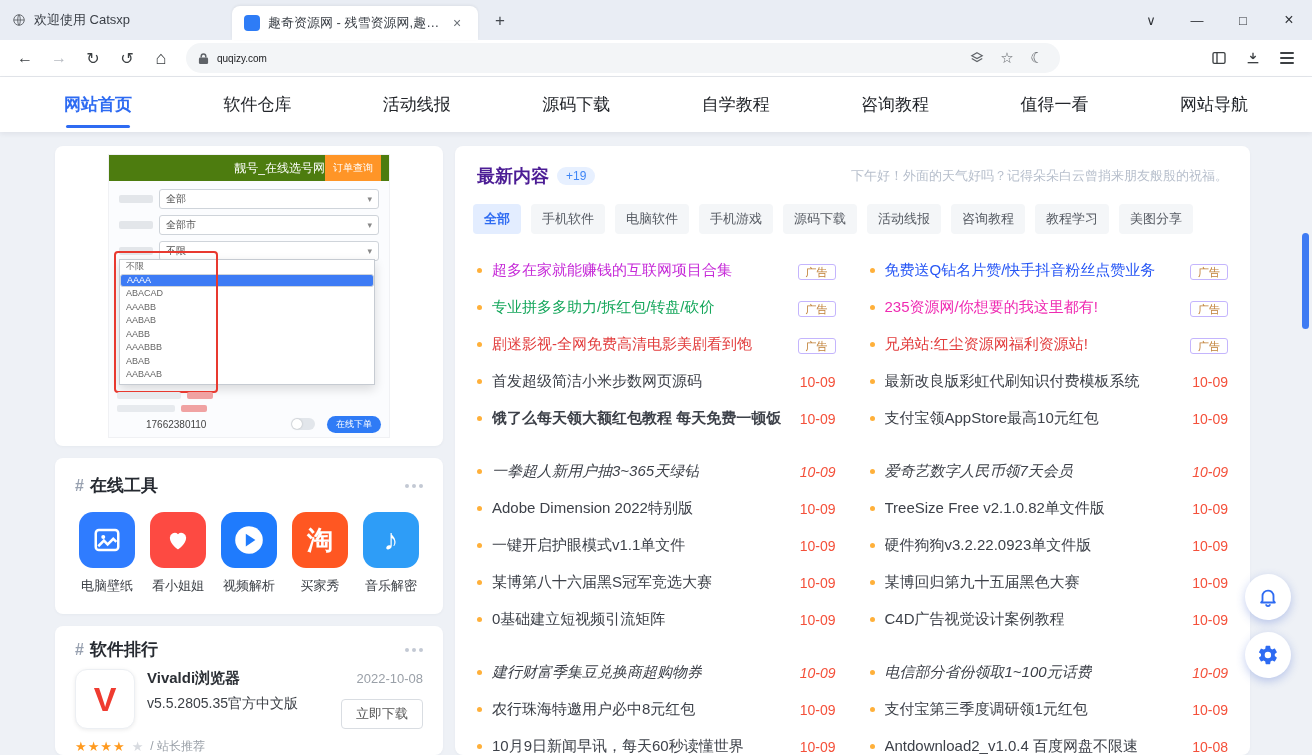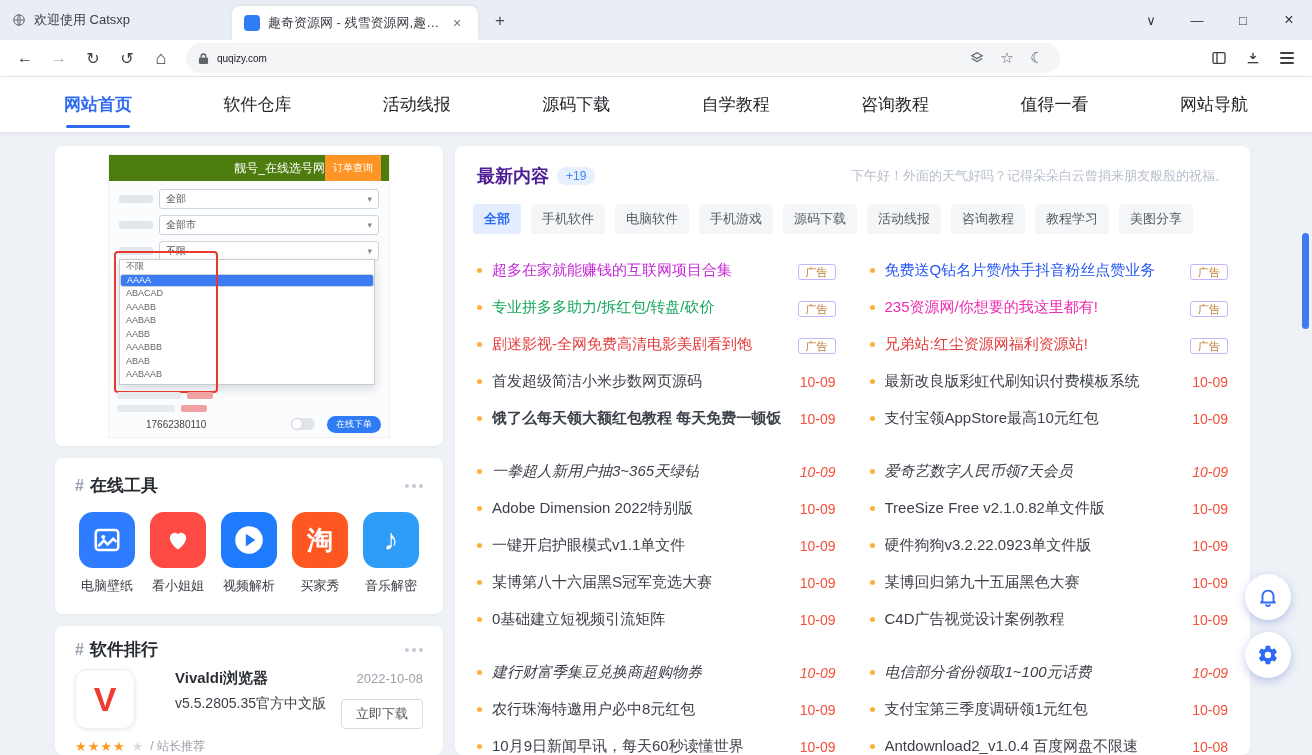--- a/index.html
+++ b/index.html
@@ -78,21 +78,21 @@
   .tools-row { display:flex; justify-content:space-between; margin-top:15px; }
   .tool { width:64px; text-align:center; cursor:pointer; }
   .tool-icon { width:56px; height:56px; border-radius:14px; margin:0 auto; display:grid; place-items:center; }
   .tool-icon .glyph { color:#fff; font-size:26px; font-weight:700; }
   .tool-label { margin-top:9px; font-size:13px; color:#3b3f45; }
 
   .rank-card { flex:1; padding:12px 20px; overflow:hidden; }
   .rank-item { display:flex; gap:12px; margin-top:8px; position:relative; }
   .rank-logo { width:60px; height:60px; border-radius:12px; border:1px solid #eceff3; box-shadow:0 1px 4px rgba(0,0,0,.08); display:grid; place-items:center; flex:none; background:#fff; }
   .vletter { color:#ef3b30; font-size:34px; font-weight:700; }
-  .rank-info { flex:1; min-width:0; padding-right:86px;margin-left:28px; }
+  .rank-info { flex:1; min-width:0; padding-right:86px; }
   .rank-line1 { display:flex; align-items:center; }
   .rank-name { font-size:15px; font-weight:700; color:#2b2f35; }
   .rank-date { position:absolute; right:0; top:2px; color:#9aa0a8; font-size:13px;text-align:right; }
   .rank-version { margin-top:7px; font-size:14px; color:#3b3f45; white-space:nowrap; }
   .download-btn { position:absolute; right:0; top:30px; border:1px solid #d9dde2; border-radius:4px; color:#555; font-size:13px; padding:5px 14px; background:#fff; }
   .rank-bottom { display:flex; align-items:center; gap:6px; margin-top:9px; font-size:13px; }
   .stars { color:#ff9a1f; letter-spacing:1px; }
   .star-gray { color:#d8dbe0; }
   .recommend { color:#9aa0a8; font-size:12px; }
 

